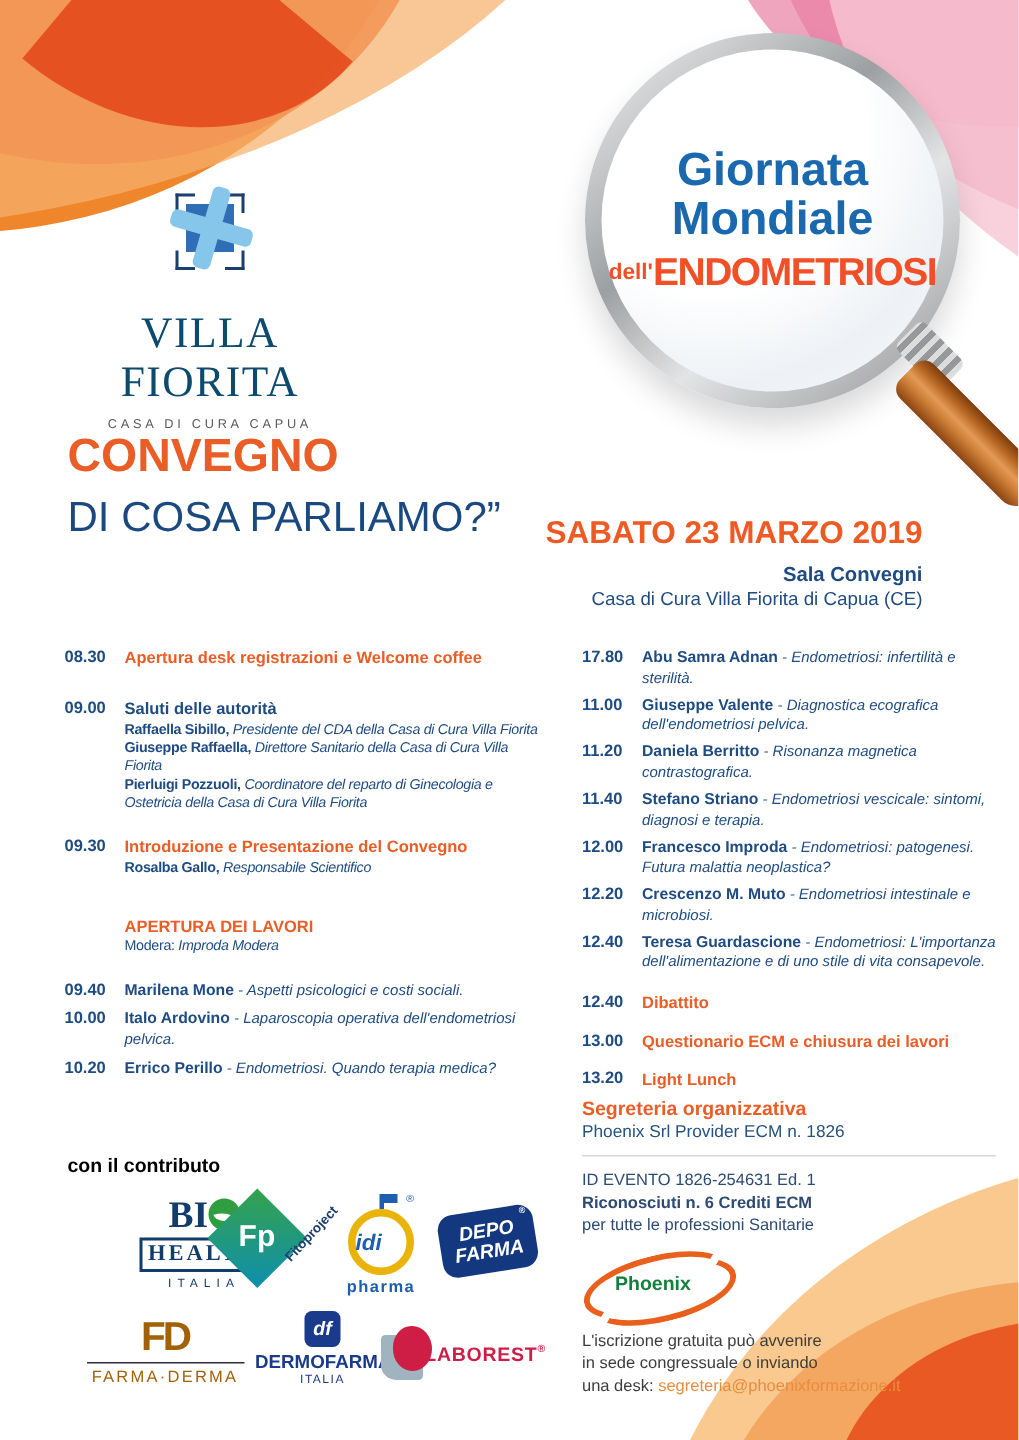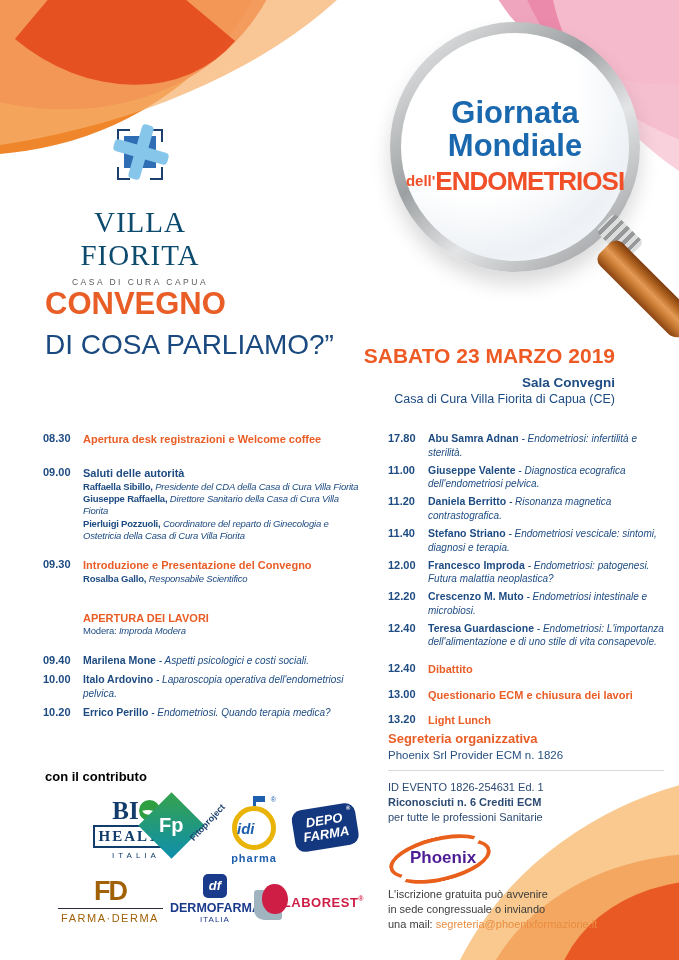--- a/index.html
+++ b/index.html
@@ -75,21 +75,21 @@
   .secretariat{position:absolute;left:388px;top:731px;width:276px;z-index:2;}
   .sec-title{font-size:13px;font-weight:bold;color:#e95d26;}
   .sec-provider{margin-top:3px;font-size:11.5px;color:#27517f;}
   .sec-divider{margin:9px 0;border-top:1px solid #d9d9d9;height:0;}
   .sec-line{font-size:11px;color:#2c4a72;line-height:1.35;}
   .sec-bold{font-weight:bold;}
   .phoenix{position:relative;margin-top:12px;width:100px;height:38px;}
   .sw1,.sw2{position:absolute;width:92px;height:32px;border:4px solid transparent;border-radius:50%;}
   .sw1{left:0;top:0;border-top-color:#e8601c;border-left-color:#e8601c;transform:rotate(-14deg);}
   .sw2{left:4px;top:4px;border-bottom-color:#e8601c;border-right-color:#e8601c;transform:rotate(-14deg);}
-  .phx-label{position:absolute;left:22px;top:11px;font-size:17px;font-weight:bold;color:#4c1d95;}
+  .phx-label{position:absolute;left:22px;top:11px;font-size:13px;font-weight:bold;color:#15803d;}
   .enroll{margin-top:12px;font-size:11px;color:#3c3c3c;line-height:1.4;}
   .email{color:#ea8c3f;text-decoration:none;}
   
   .contrib{position:absolute;left:45px;top:769px;font-size:13px;font-weight:bold;color:#000000;z-index:2;}
   .logo{position:absolute;z-index:2;}
   
   .bio{left:48px;top:798px;width:86px;text-align:center;margin-left:45px;}
   .bio-top{font-family:"Liberation Serif",serif;font-weight:bold;font-size:25px;color:#123c6b;line-height:1;}
   .bio-o{display:inline-block;width:21px;height:21px;background:#2f9e41;border-radius:50%;vertical-align:-2px;position:relative;}
   .bio-o::after{content:"";position:absolute;left:4px;top:9px;width:13px;height:7px;background:#fff;border-radius:0 100% 0 100%;transform:rotate(-15deg);}
@@ -276,21 +276,21 @@
     <div class="sec-line sec-bold">Riconosciuti n. 6 Crediti ECM</div>
     <div class="sec-line">per tutte le professioni Sanitarie</div>
     <div class="phoenix">
       <span class="sw1"></span>
       <span class="sw2"></span>
       <span class="phx-label">Phoenix</span>
     </div>
     <div class="enroll">
       <div>L'iscrizione gratuita può avvenire</div>
       <div>in sede congressuale o inviando</div>
-      <div><span>una mail: </span><a href="#" class="email">segreteria@phoenixformazione.it</a></div>
+      <div><span>una desk: </span><a href="#" class="email">segreteria@phoenixformazione.it</a></div>
     </div>
   </div>
 
   <div class="contrib">con il contributo</div>
 
   <div class="logo bio">
     <div class="bio-top"><span>BI</span><span class="bio-o"></span></div>
     <div class="bio-health">HEALTH</div>
     <div class="bio-italia">ITALIA</div>
   </div>

